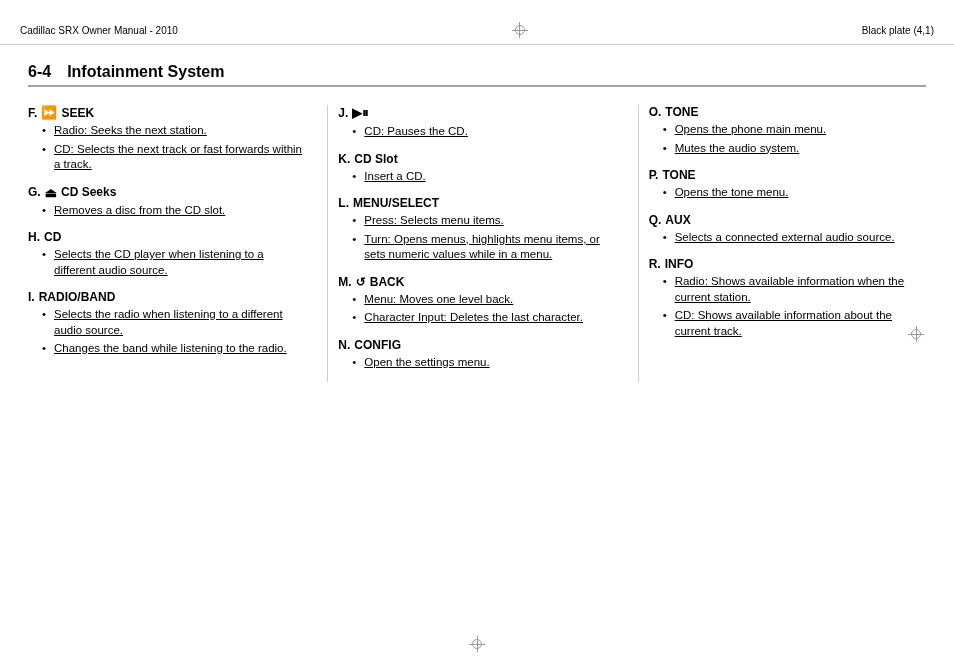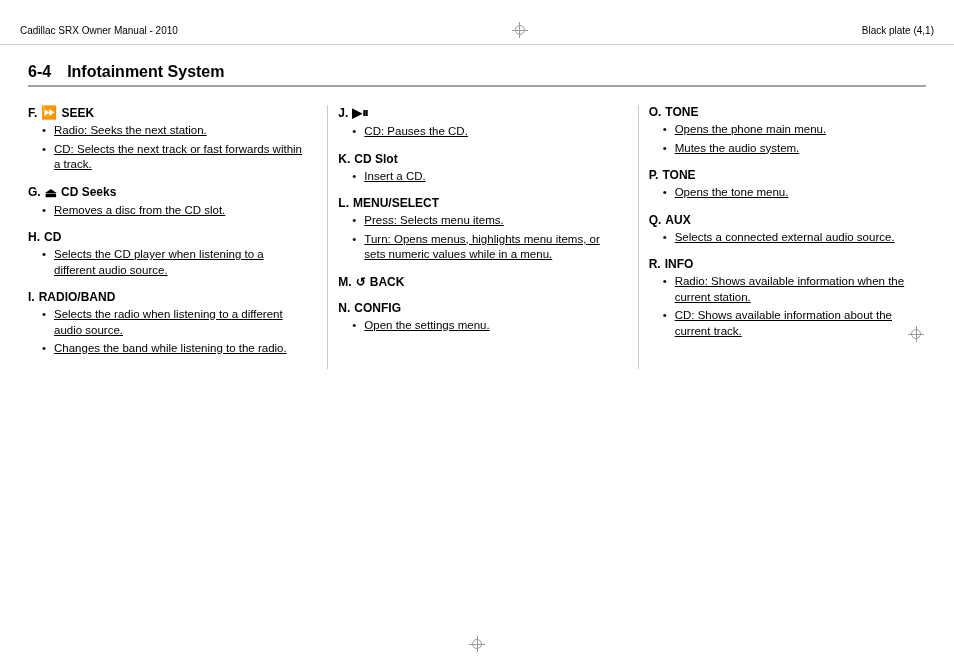--- a/index.html
+++ b/index.html
@@ -232,20 +232,24 @@
             <li>Press: Selects menu items.</li>
             <li>Turn: Opens menus, highlights menu items, or sets numeric values while in a menu.</li>
           </ul>
         </div>
         <div class="item-group">
           <div class="item-label">
             <span class="letter">M.</span>
             <span><span style="font-size:12px;">↺</span></span>
             <span>BACK</span>
           </div>
+          <ul class="bullet-list">
+            <li>Menu: Moves one level back.</li>
+            <li>Character Input: Deletes the last character.</li>
+          </ul>
         </div>
         <div class="item-group">
           <div class="item-label">
             <span class="letter">N.</span>
             <span>CONFIG</span>
           </div>
           <ul class="bullet-list">
             <li>Open the settings menu.</li>
           </ul>
         </div>

